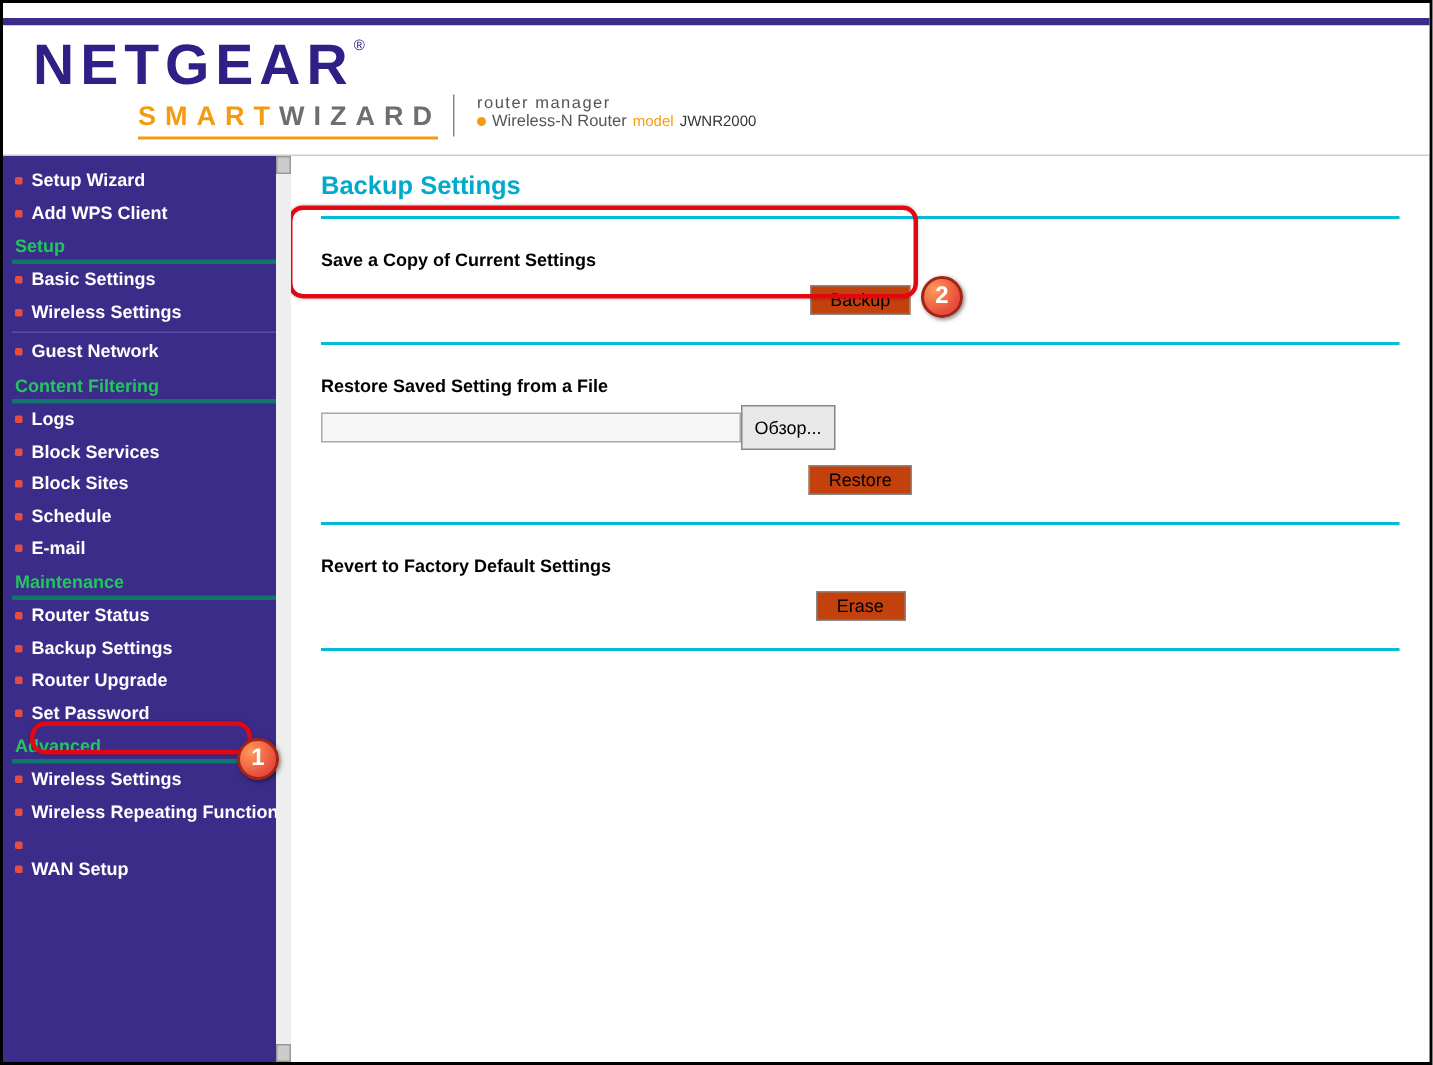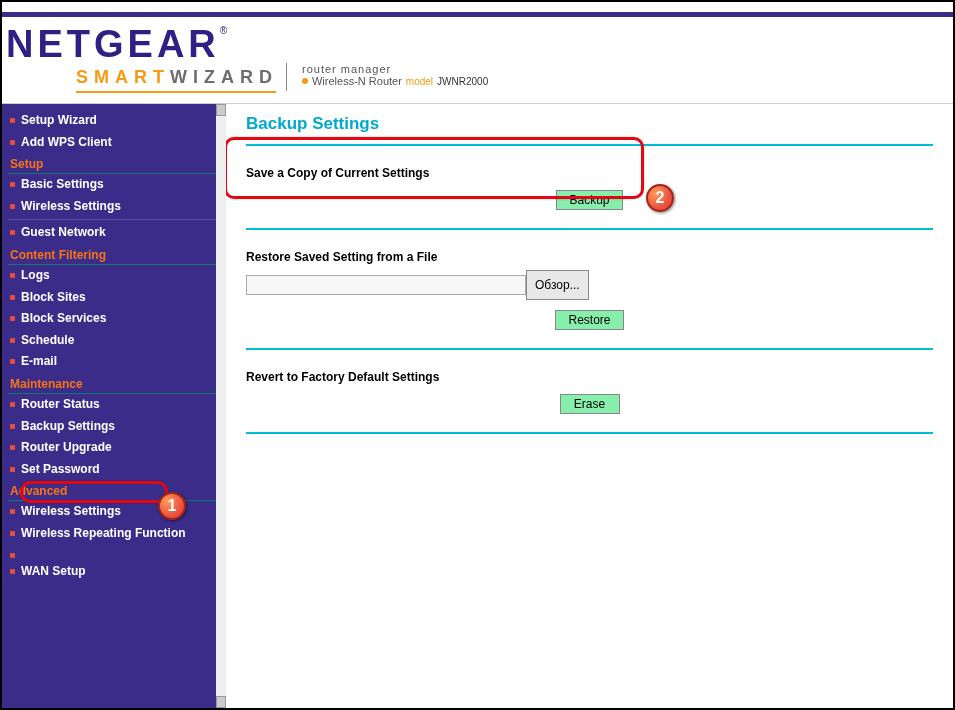--- a/index.html
+++ b/index.html
@@ -10,21 +10,21 @@
     height: 710px;
     overflow: hidden;
     border: 2px solid #000;
   }
   .page-wrap { width: 100%; height: 100%; display: flex; flex-direction: column; }
   .stripe-top { height: 10px; background: #fff; }
   .stripe-purple { height: 5px; background: #3b2c8a; }
 
   .header {
     background: #fff;
-    padding: 8px 20px 10px 4px;
+    padding: 8px 20px 10px 20px;
     display: flex;
     flex-direction: column;
   }
   .logo-row { display: flex; align-items: flex-end; gap: 10px; }
   .netgear-text {
     font-family: Arial, sans-serif;
     font-size: 38px;
     font-weight: bold;
     letter-spacing: 4px;
     color: #2e2085;
@@ -51,33 +51,33 @@
   .header-desc { display: flex; flex-direction: column; margin-left: 15px; font-size: 11px; color: #5a5a5a; margin-top: -4px;}
   .header-desc .title { font-size: 11px; letter-spacing: 1px; color: #555; }
   .header-desc .model-row { display:flex; align-items:center; gap:4px; margin-top:0;}
   .header-desc .bullet { width:6px; height:6px; border-radius:50%; background:#f39c12; display:inline-block;}
   .model-label { color: #f39c12; font-size: 10px; }
   .model-name { color: #333; font-size: 10px; }
 
   .main-row { flex: 1; display: flex; overflow: hidden; border-top: 1px solid #ccc; }
 
   .sidebar {
-    width: 224px;
+    width: 192px;
     background: #3b2c8a;
     color: #fff;
     overflow-y: auto;
     padding: 6px 0 6px 6px;
     position: relative;
   }
   .sidebar-section-header {
-    color: #f97316;
+    color: #22c55e;
     font-size: 12px;
     font-weight: bold;
     padding: 4px 4px 2px 2px;
-    border-bottom: 1px solid #0f766e;
+    border-bottom: 3px solid #0f766e;
   }
   .sidebar-item {
     display: flex;
     align-items: flex-start;
     gap: 6px;
     padding: 3px 0 3px 2px;
     cursor: pointer;
   }
   .sidebar-bullet {
     width: 5px; height: 5px; background: #e74c3c; border-radius: 1px;
@@ -111,21 +111,21 @@
   }
   .teal-line { height: 2px; background: #00bcd4; margin: 6px 0 8px 0; }
 
   .section { margin-bottom: 8px; margin-top: 20px; }
   .section-title { font-size: 12px; font-weight: bold; color: #000; }
   .section-body { padding: 10px 0; text-align: center; }
   .btn {
     font-family: Arial, sans-serif;
     font-size: 12px;
     padding: 2px 12px;
-    background: #86efac;
+    background: #c2410c;
     border: 1px solid #888;
     cursor: pointer;
     min-width: 60px;
   }
   .file-row { display: flex; align-items: center; gap: 0; margin-top: 6px; }
   .file-input { flex: 0 0 280px; height: 20px; background: #f7f7f7; border: 1px solid #aaa; }
   .file-btn {
     font-size: 12px; padding: 1px 8px; background: #e8e8e8;
     border: 1px solid #888; cursor: pointer; height:30px;
   }
@@ -211,25 +211,25 @@
       </div>
 
       <div class="sidebar-section-header">Content Filtering</div>
 
       <div class="sidebar-item">
         <span class="sidebar-bullet"></span>
         <span class="sidebar-label">Logs</span>
       </div>
       <div class="sidebar-item">
         <span class="sidebar-bullet"></span>
+        <span class="sidebar-label">Block Services</span>
+      </div>
+      <div class="sidebar-item">
+        <span class="sidebar-bullet"></span>
         <span class="sidebar-label">Block Sites</span>
-      </div>
-      <div class="sidebar-item">
-        <span class="sidebar-bullet"></span>
-        <span class="sidebar-label">Block Services</span>
       </div>
       <div class="sidebar-item">
         <span class="sidebar-bullet"></span>
         <span class="sidebar-label">Schedule</span>
       </div>
       <div class="sidebar-item">
         <span class="sidebar-bullet"></span>
         <span class="sidebar-label">E-mail</span>
       </div>
 

